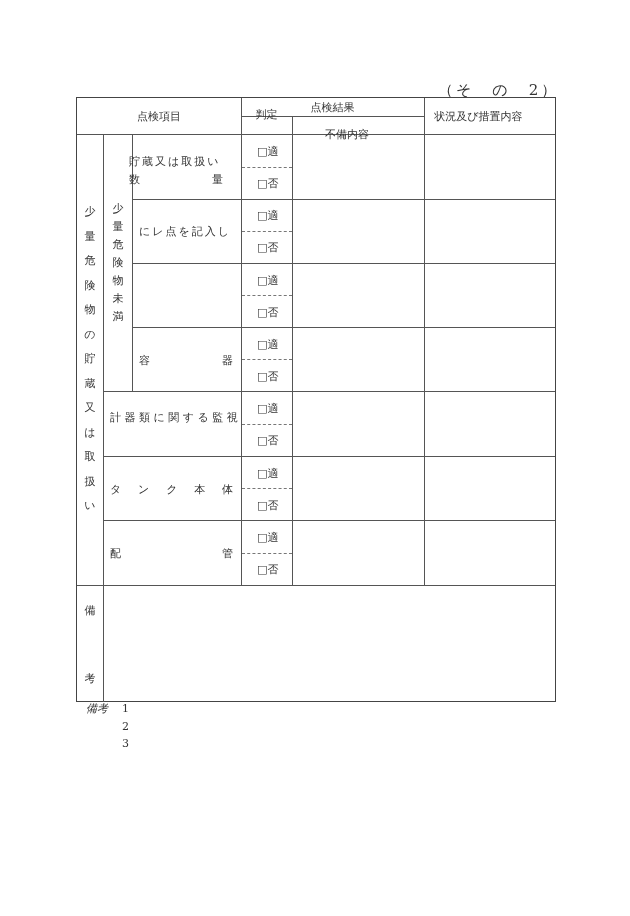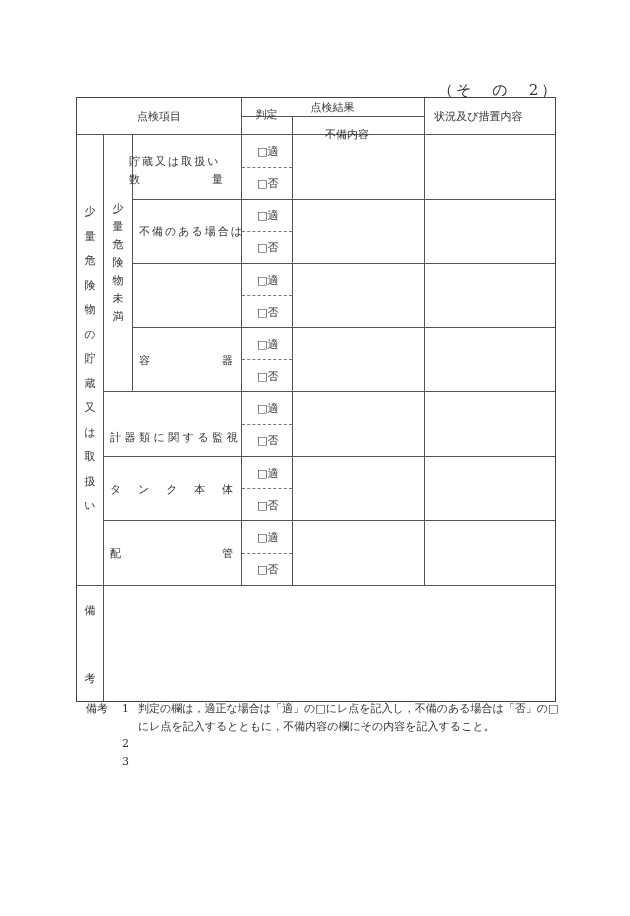--- a/index.html
+++ b/index.html
@@ -13,21 +13,21 @@
   .ln-v { position:absolute; width:0; border-left:1px solid #555; }
   .ln-d { position:absolute; height:0; border-top:1px dashed #777; }
   .hdr { position:absolute; font-size:11px; text-align:center; }
   .vtext { position:absolute; font-size:11px; text-align:center; line-height:24.5px; width:26px; }
   .vtext2 { position:absolute; font-size:11px; text-align:center; line-height:18px; width:28px; }
   .item { position:absolute; font-size:11px; letter-spacing:2px; }
   .spread { display:flex; justify-content:space-between; width:96px; }
   .chk { position:absolute; font-size:11px; left:256px; }
   .notes { position:absolute; left:86px; top:700px; width:475px; font-size:11px; line-height:17.5px; }
   .note-row { display:flex; }
-  .note-lbl { width:36px; flex:none; }
+  .note-lbl { width:36px; flex:none;font-style:italic; }
   .note-num { width:16px; flex:none; }
   .note-txt { flex:1; }
 </style>
 </head>
 <body>
 
 <div class="abs page-no">（そ　の　2）</div>
 
 <div class="tbl">
 
@@ -87,26 +87,26 @@
     <div>満</div>
   </div>
 
   <div class="item" style="left:52px;top:55px;line-height:18px;">
     <div>貯蔵又は取扱い</div>
     <div class="spread">
         <span>数</span>
         <span>量</span>
       </div>
   </div>
-  <div class="item" style="left:62px;top:126px;">不備のある場合は</div>
+  <div class="item" style="left:62px;top:126px;">にレ点を記入し</div>
   <div class="item spread" style="left:62px;top:255px;">
     <span>容</span>
       <span>器</span>
   </div>
-  <div class="item" style="left:33px;top:332px;letter-spacing:3.5px;text-align:right;">計器類に関する監視</div>
+  <div class="item" style="left:33px;top:312px;letter-spacing:3.5px;text-align:right;">計器類に関する監視</div>
   <div class="item" style="left:33px;top:384px;display:flex;justify-content:space-between;width:125px;">
     <span>タ</span>
     <span>ン</span>
     <span>ク</span>
     <span>本</span>
     <span>体</span>
   </div>
   <div class="item" style="left:33px;top:448px;display:flex;justify-content:space-between;width:125px;">
     <span>配</span>
       <span>管</span>
@@ -129,21 +129,20 @@
 
   <div class="hdr" style="left:0;top:505px;width:26px;">備</div>
   <div class="hdr" style="left:0;top:573px;width:26px;">考</div>
   <div class="abs" style="left:27px;top:488px;width:450px;height:115px;"></div>
 </div>
 
 <div class="notes">
   <div class="note-row">
     <div class="note-lbl">備考</div>
     <div class="note-num">1</div>
-    <div class="note-txt">判定の欄は，適正な場合は「適」の□にレ点を記入し，不備のある場合は「否」の□にレ点を記入するとともに，不備内容の欄にその内容を記入すること。</div>
   </div>
   <div class="note-row">
     <div class="note-lbl"></div>
     <div class="note-num">2</div>
   </div>
   <div class="note-row">
     <div class="note-lbl"></div>
     <div class="note-num">3</div>
   </div>
 </div>

